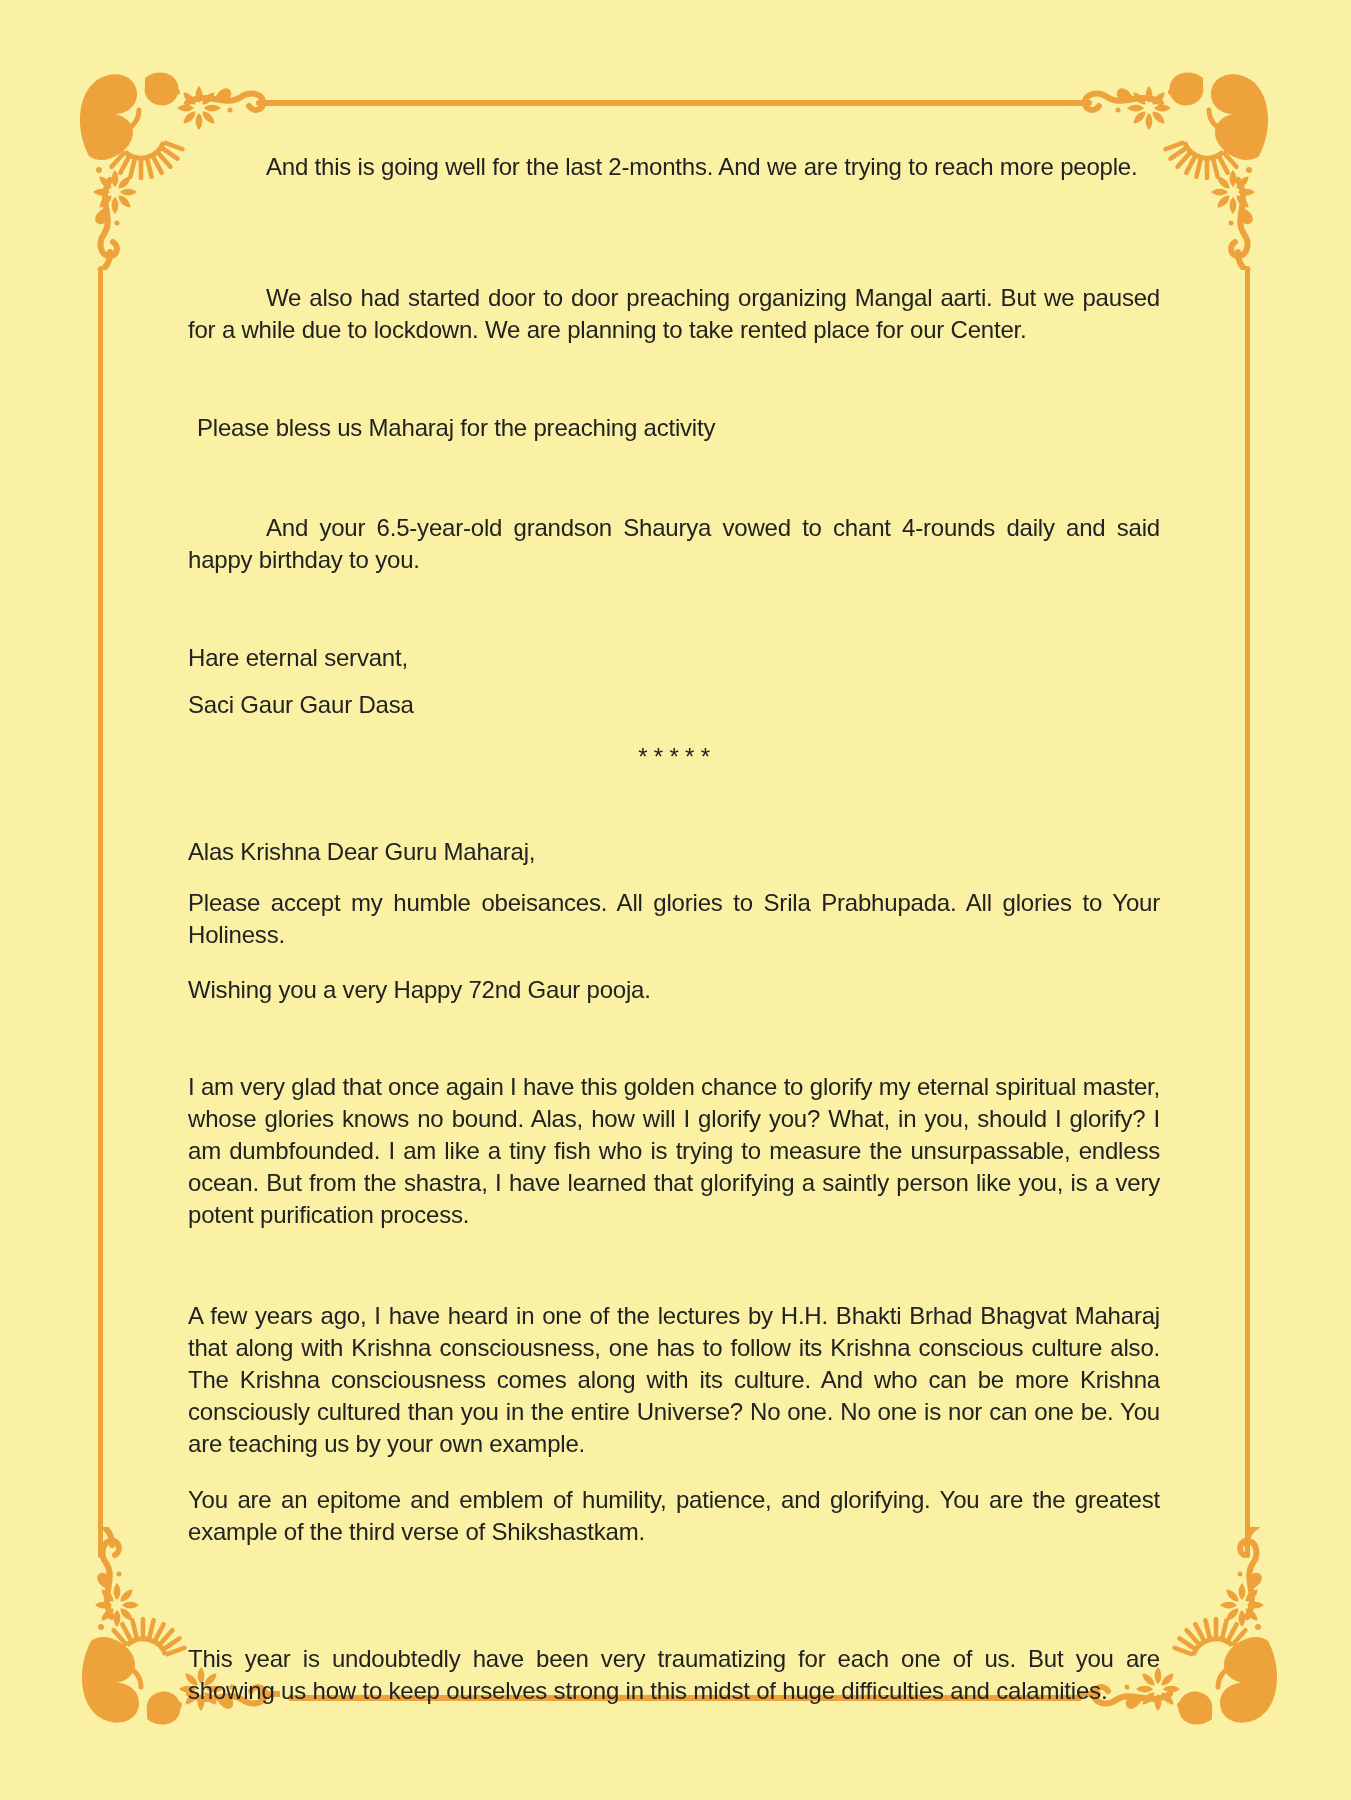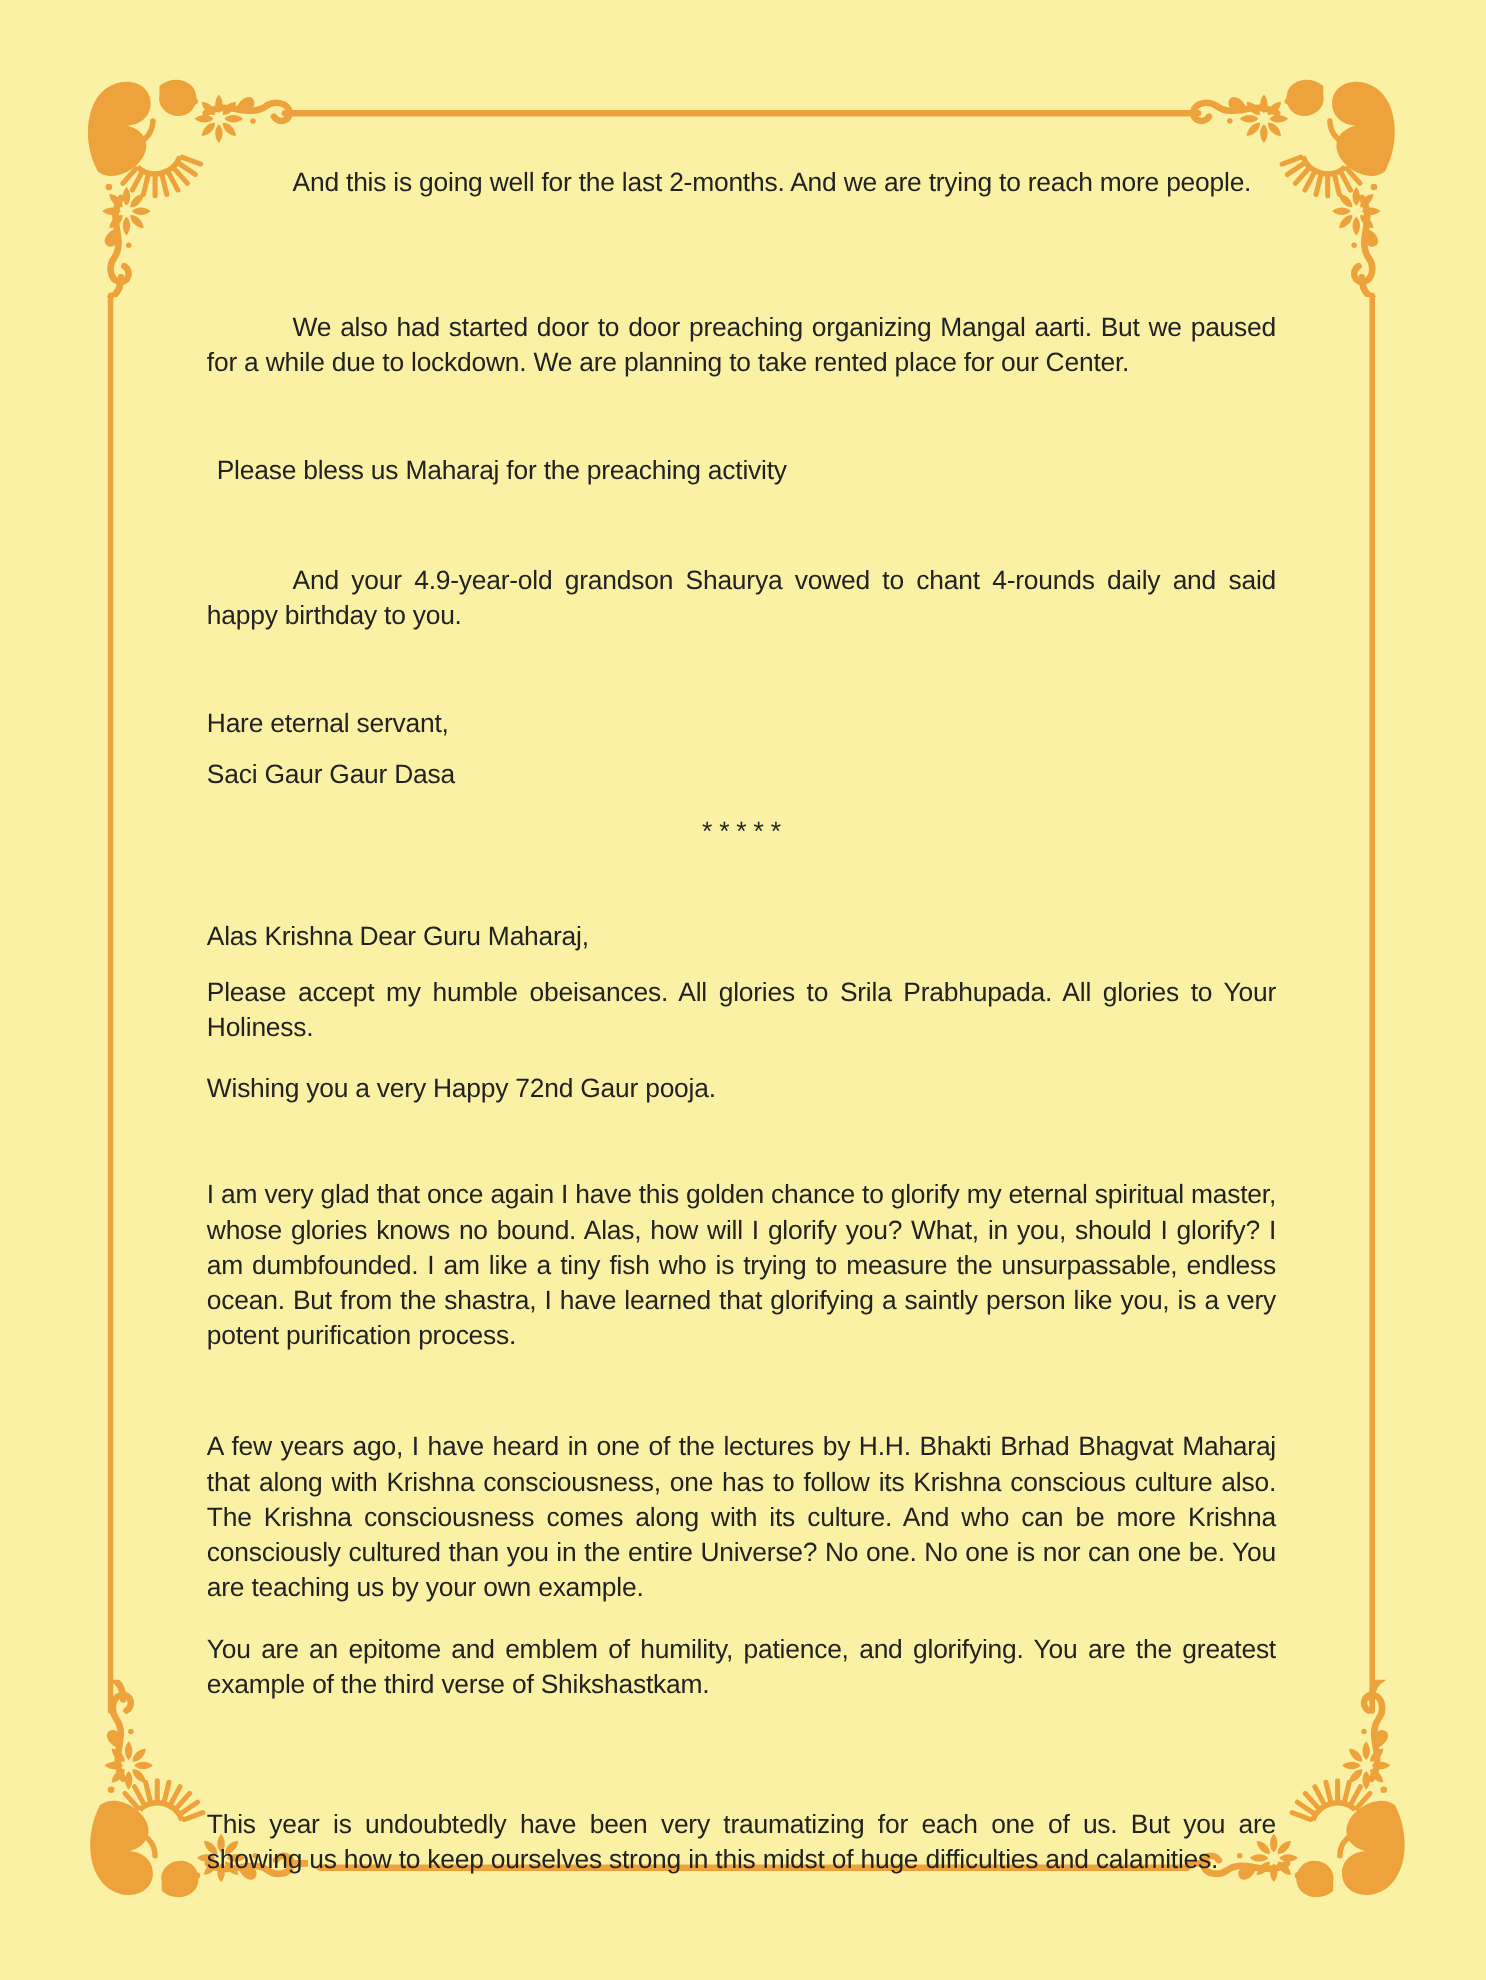--- a/index.html
+++ b/index.html
@@ -123,21 +123,21 @@
 
   <div class="frame-line top"></div>
   <div class="frame-line bottom"></div>
   <div class="frame-line left"></div>
   <div class="frame-line right"></div>
 
   <main class="content">
     <p class="justify indent" style="top:151px">And this is going well for the last 2-months. And we are trying to reach more people.</p>
     <p class="justify indent" style="top:282px">We also had started door to door preaching organizing Mangal aarti. But we paused for a while due to lockdown. We are planning to take rented place for our Center.</p>
     <p class="small-indent" style="top:412px">Please bless us Maharaj for the preaching activity</p>
-    <p class="justify indent" style="top:512px">And your 4.9-year-old grandson Shaurya vowed to chant 4-rounds daily and said happy birthday to you.</p>
+    <p class="justify indent" style="top:512px">And your 6.5-year-old grandson Shaurya vowed to chant 4-rounds daily and said happy birthday to you.</p>
     <p style="top:642px">Hare eternal servant,</p>
     <p style="top:689px">Saci Gaur Gaur Dasa</p>
     <p class="center stars" style="top:741px">* * * * *</p>
     <p style="top:836px">Alas Krishna Dear Guru Maharaj,</p>
     <p class="justify" style="top:887px">Please accept my humble obeisances. All glories to Srila Prabhupada. All glories to Your Holiness.</p>
     <p style="top:974px">Wishing you a very Happy 72nd Gaur pooja.</p>
     <p class="justify" style="top:1071px">I am very glad that once again I have this golden chance to glorify my eternal spiritual master, whose glories knows no bound. Alas, how will I glorify you? What, in you, should I glorify? I am dumbfounded. I am like a tiny fish who is trying to measure the unsurpassable, endless ocean. But from the shastra, I have learned that glorifying a saintly person like you, is a very potent purification process.</p>
     <p class="justify" style="top:1300px">A few years ago, I have heard in one of the lectures by H.H. Bhakti Brhad Bhagvat Maharaj that along with Krishna consciousness, one has to follow its Krishna conscious culture also. The Krishna consciousness comes along with its culture. And who can be more Krishna consciously cultured than you in the entire Universe? No one. No one is nor can one be. You are teaching us by your own example.</p>
     <p class="justify" style="top:1484px">You are an epitome and emblem of humility, patience, and glorifying. You are the greatest example of the third verse of Shikshastkam.</p>
     <p class="justify" style="top:1643px">This year is undoubtedly have been very traumatizing for each one of us. But you are showing us how to keep ourselves strong in this midst of huge difficulties and calamities.</p>

